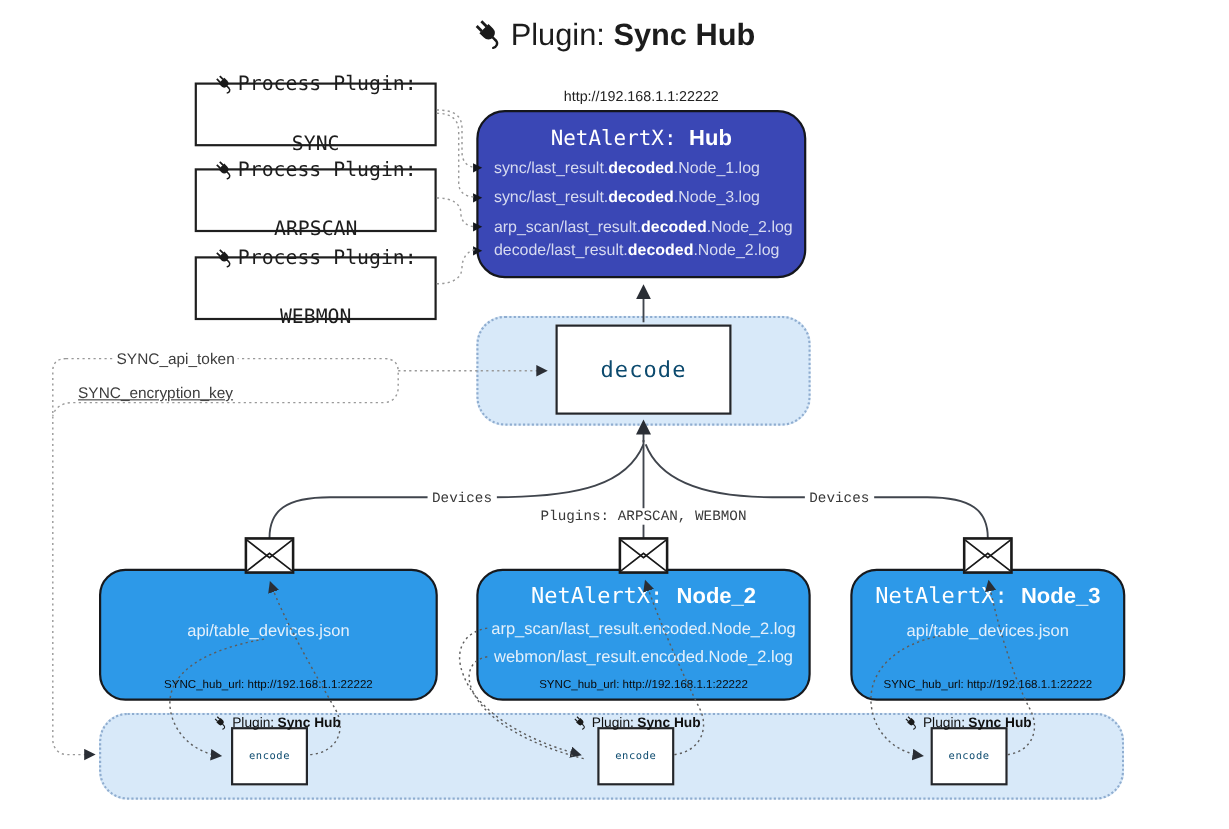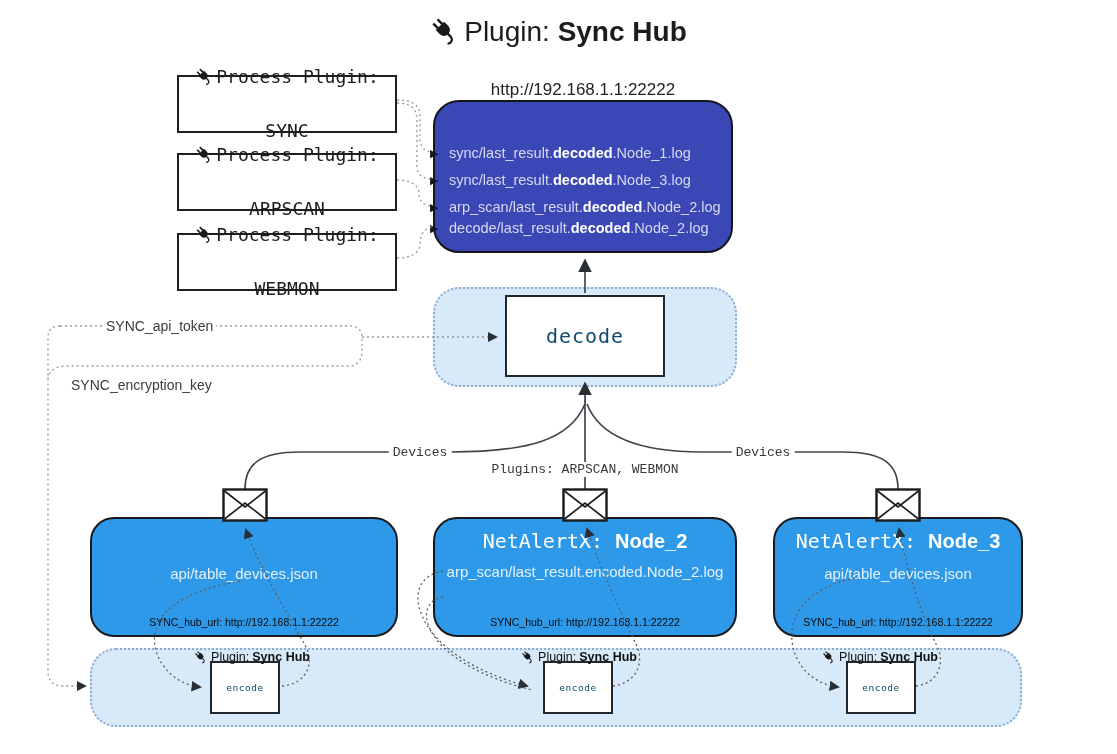--- a/index.html
+++ b/index.html
@@ -16,42 +16,42 @@
   .page-title b{font-weight:700;}
 
   
   .pbox{left:177px;width:220px;height:58px;background:#fff;border:2px solid #1f1f1f;
     box-sizing:border-box;display:flex;flex-direction:column;align-items:center;justify-content:center;
     font-size:18px;color:#1d1d1d;line-height:1.45;}
   .pbox .l1{display:flex;align-items:center;gap:2px;}
   .pbox .plug{width:19px;height:19px;}
 
   
-  .hub-url{left:433px;width:300px;top:80px;text-align:center;font-size:17px;color:#222;}
+  .hub-url{left:433px;width:300px;top:80px;text-align:center;font-size:13px;color:#222;}
   .hub{left:433px;top:100px;width:300px;height:153px;background:#3a47b5;border:2px solid #14161c;
     border-radius:26px;box-sizing:border-box;color:#fff;}
   .hub-title{position:absolute;left:0;right:0;top:13px;text-align:center;font-size:19px;color:#fff;}
   .hub-title .bold{font-family:"Liberation Sans",sans-serif;font-weight:700;font-size:20px;}
   .hub-row{position:absolute;left:0;width:100%;box-sizing:border-box;padding-left:14px;
     font-size:14.5px;color:#d6daf0;white-space:nowrap;}
   .hub-row .tri{position:absolute;left:-5px;top:50%;transform:translateY(-50%);
     font-size:11px;color:#14171d;line-height:1;}
   .hub-row b{color:#ffffff;font-weight:700;}
 
   
   .band{background:#d8e9f9;border:2px dotted #8fadd0;border-radius:26px;box-sizing:border-box;}
   .decode-band{left:433px;top:287px;width:304px;height:100px;}
   .proc-box{background:#fff;border:2px solid #23262b;box-sizing:border-box;
     display:flex;align-items:center;justify-content:center;color:#0c4a6e;}
   .decode-box{left:505px;top:295px;width:160px;height:82px;font-size:20px;letter-spacing:1px;}
 
   
   .tok{background:#fff;padding:0 3px;font-size:14px;color:#3c3c3c;white-space:nowrap;}
   .tok1{left:103px;top:318px;}
-  .tok2{left:68px;top:377px;}
+  .tok2{left:68px;top:349px;text-decoration:underline;}
 
   
   .edge-label{background:#fff;padding:0 4px;font-size:13px;color:#383838;white-space:nowrap;transform:translateX(-50%);font-family:Liberation Mono, monospace;}
 
   
   .node{background:#2d99e8;border:2px solid #17191d;border-radius:24px;box-sizing:border-box;
     height:120px;top:517px;color:#fff;}
   .node-title{position:absolute;left:0;right:0;top:10px;text-align:center;font-size:20px;white-space:nowrap;}
   .node-title .bold{font-family:"Liberation Sans",sans-serif;font-weight:700;}
   .node-file{position:absolute;left:0;right:0;text-align:center;font-size:15px;color:#e4f0fb;white-space:nowrap;}
@@ -162,20 +162,21 @@
         <svg class="plug" viewBox="0 0 24 24">
           <use href="#plugsym"></use>
         </svg>
         <span>Process Plugin:</span>
       </span>
     <span>WEBMON</span>
   </div>
 
   <div class="abs hub-url z3">http://192.168.1.1:22222</div>
   <div class="abs hub z1">
+    <div class="hub-title"><span class="mono">NetAlertX: </span><span class="bold">Hub</span></div>
     <div class="hub-row" style="top:43px;"><span class="tri">▶</span><span>sync/last_result.</span><b>decoded</b><span>.Node_1.log</span></div>
     <div class="hub-row" style="top:70px;"><span class="tri">▶</span><span>sync/last_result.</span><b>decoded</b><span>.Node_3.log</span></div>
     <div class="hub-row" style="top:97px;"><span class="tri">▶</span><span>arp_scan/last_result.</span><b>decoded</b><span>.Node_2.log</span></div>
     <div class="hub-row" style="top:118px;"><span class="tri">▶</span><span>decode/last_result.</span><b>decoded</b><span>.Node_2.log</span></div>
   </div>
 
   <div class="abs band decode-band z1"></div>
   <div class="abs proc-box decode-box mono z1">decode</div>
 
   <div class="abs tok tok1 z3">SYNC_api_token</div>
@@ -185,20 +186,21 @@
   <div class="abs edge-label z3" style="left:585px;top:462px;">Plugins: ARPSCAN, WEBMON</div>
   <div class="abs edge-label z3" style="left:763px;top:445px;">Devices</div>
 
   <div class="abs node z1" style="left:90px;width:308px;">
     <div class="node-file" style="top:46px;">api/table_devices.json</div>
     <div class="node-url">SYNC_hub_url: http://192.168.1.1:22222</div>
   </div>
   <div class="abs node z1" style="left:433px;width:304px;">
     <div class="node-title"><span class="mono">NetAlertX: </span><span class="bold">Node_2</span></div>
     <div class="node-file" style="top:44px;">arp_scan/last_result.encoded.Node_2.log</div>
+    <div class="node-file" style="top:70px;">webmon/last_result.encoded.Node_2.log</div>
     <div class="node-url">SYNC_hub_url: http://192.168.1.1:22222</div>
   </div>
   <div class="abs node z1" style="left:773px;width:250px;">
     <div class="node-title"><span class="mono">NetAlertX: </span><span class="bold">Node_3</span></div>
     <div class="node-file" style="top:46px;">api/table_devices.json</div>
     <div class="node-url">SYNC_hub_url: http://192.168.1.1:22222</div>
   </div>
 
   <svg class="abs z3" style="left:222px;top:488px;" width="46" height="34" viewBox="0 0 46 34">
       <use href="#envsym"></use>

